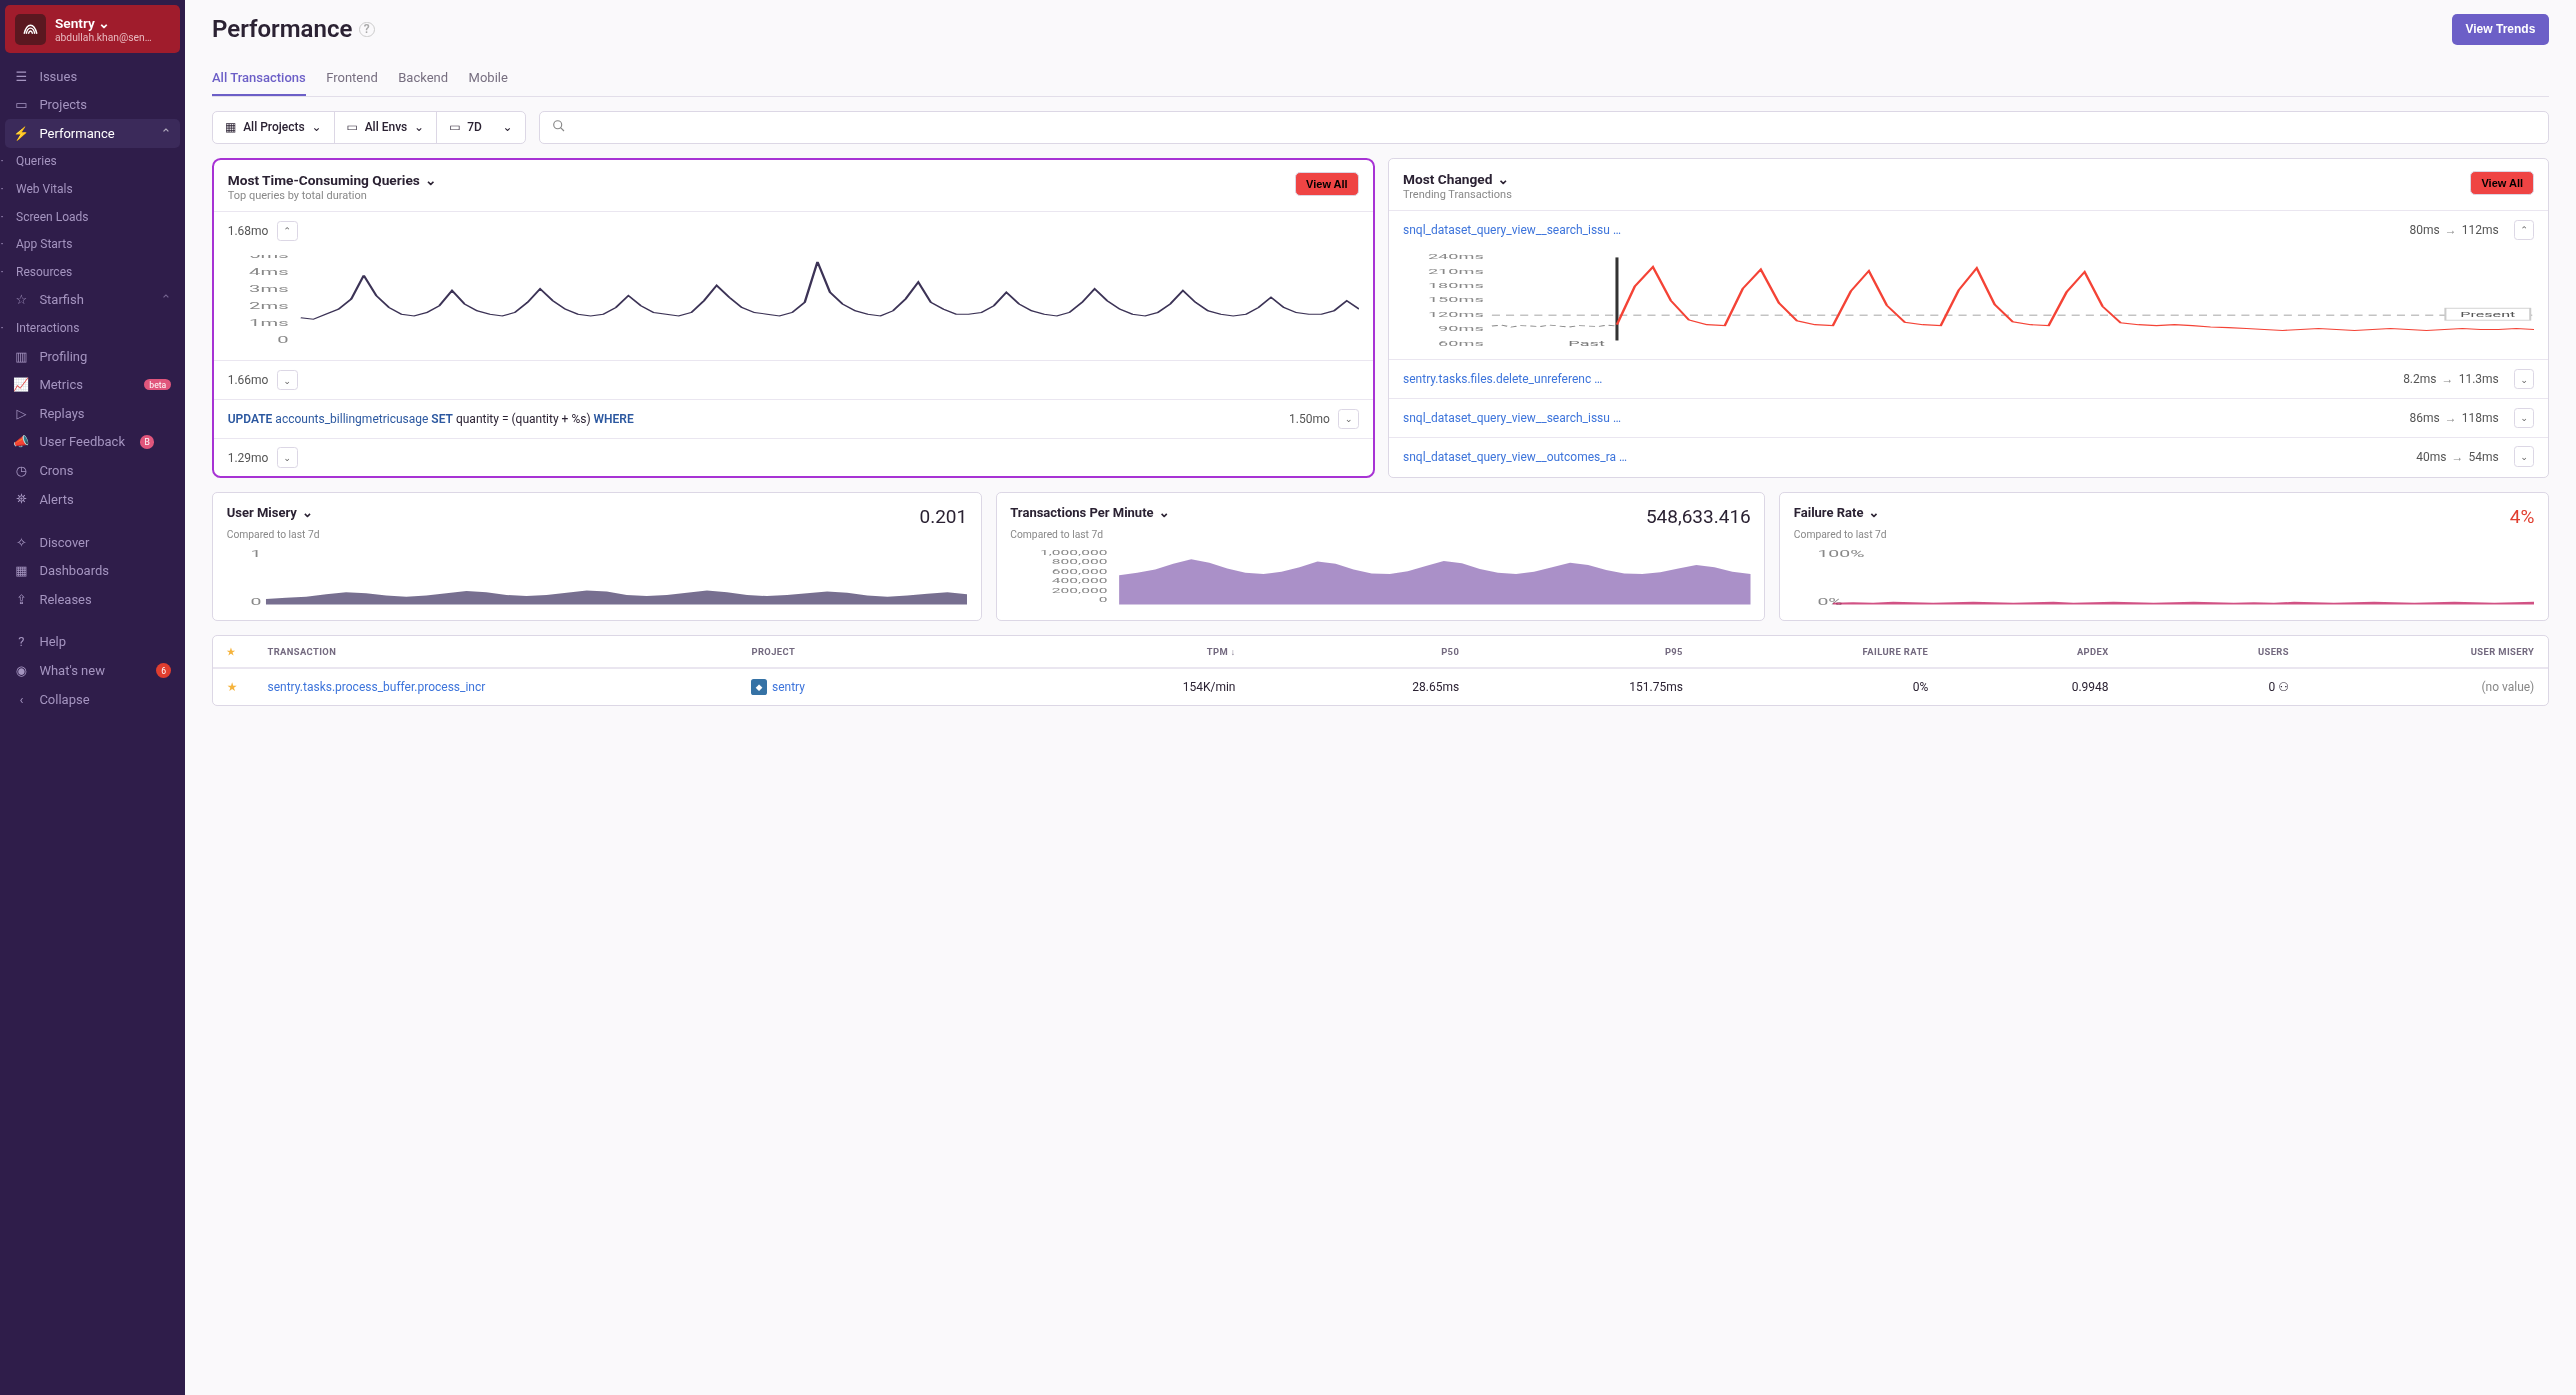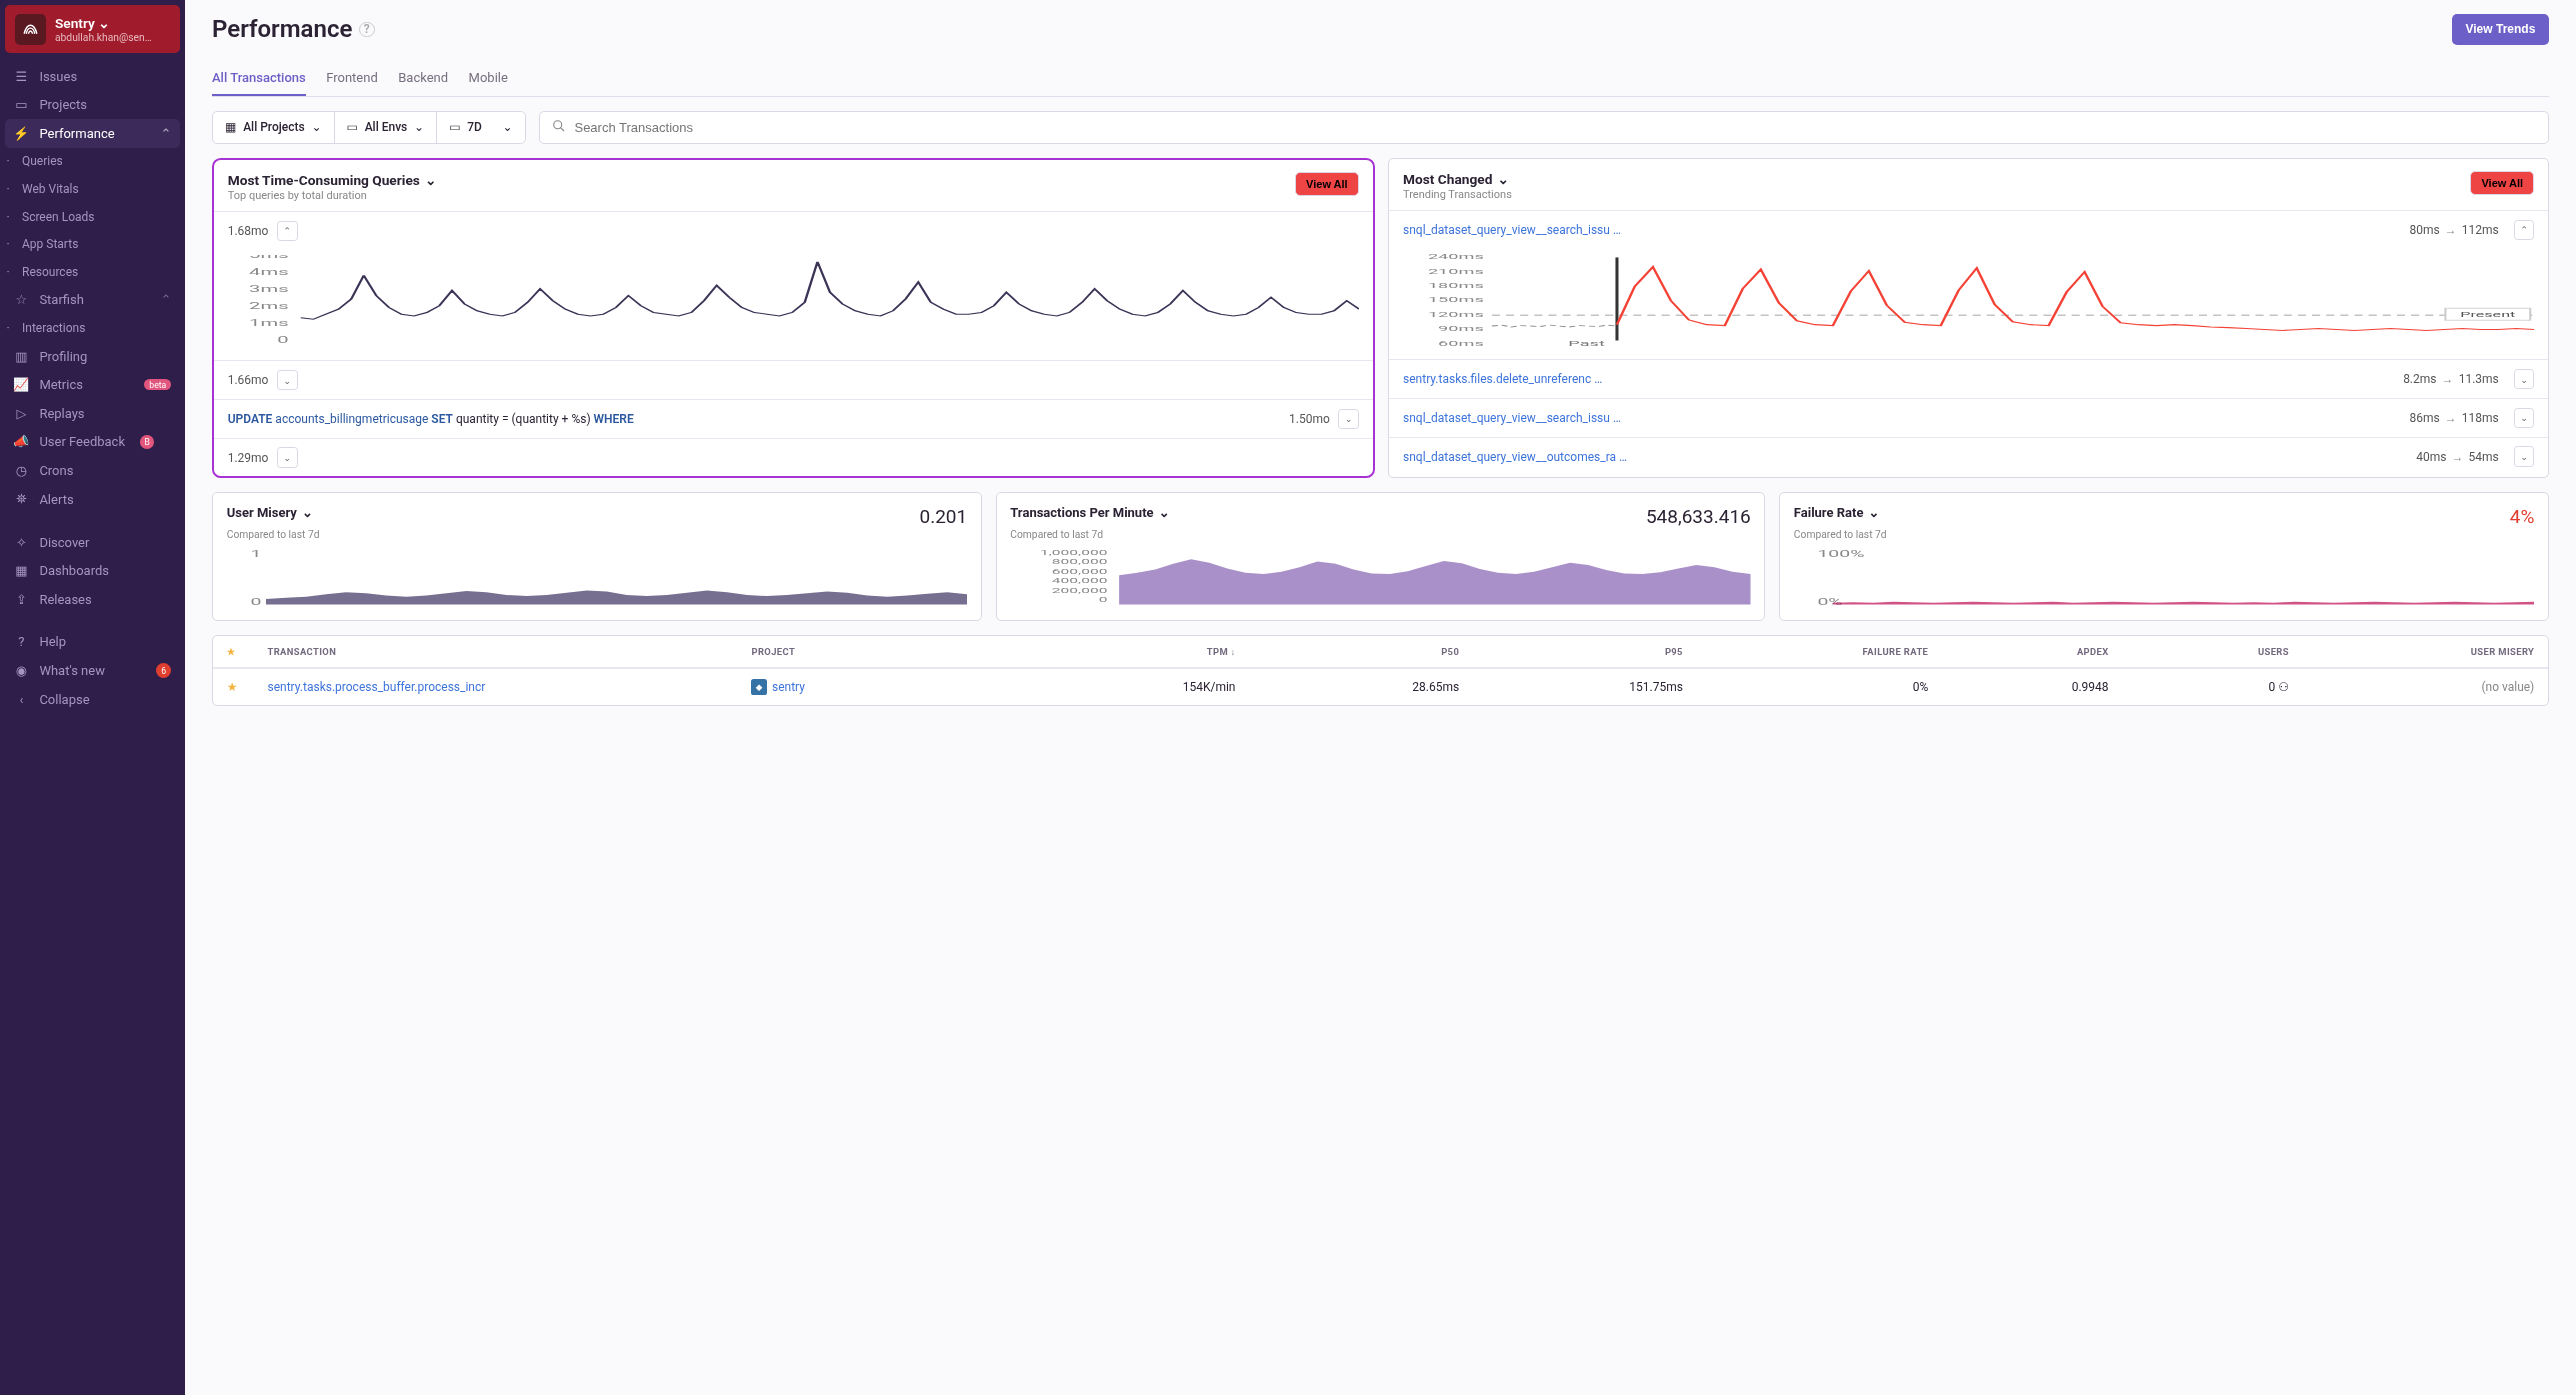--- a/index.html
+++ b/index.html
@@ -10,21 +10,21 @@
 .sidebar { width: 185px; background: #2f1d4a; color: #c5bad9; display: flex; flex-direction: column; flex-shrink: 0; }
 .org-header { background: #a01c2c; padding: 8.6px 10.3px; display: flex; align-items: center; gap: 8.6px; margin: 5.1px; border-radius: 5.1px; }
 .org-logo { width: 31px; height: 31px; background: #5a1820; border-radius: 5.1px; display: flex; align-items: center; justify-content: center; color: #fff; }
 .org-info { flex: 1; overflow: hidden; }
 .org-name { color: #fff; font-weight: 600; font-size: 13.7px; display: flex; align-items: center; gap: 3.4px; }
 .org-email { color: #e8b9bf; font-size: 10.3px; white-space: nowrap; overflow: hidden; text-overflow: ellipsis; }
 .nav-list { list-style: none; padding: 3.4px 0; flex: 1; overflow-y: auto; }
 .nav-item { display: flex; align-items: center; gap: 10.3px; padding: 6.8px 13.7px; cursor: pointer; color: #a595c0; font-size: 13px; }
 .nav-item.active { background: #3b2a5a; color: #fff; border-radius: 5.1px; margin: 0 5.1px; padding: 6.8px 8.6px; }
 .nav-icon { width: 15.4px; display: inline-flex; justify-content: center; }
-.nav-sub { padding-left: 22px; font-size: 12px; }
+.nav-sub { padding-left: 16px; font-size: 12px; }
 .nav-sub::before { content: "·"; position: absolute; margin-left: -15.4px; }
 .badge-beta { background: #e1567c; color: #fff; font-size: 8.6px; padding: 0.9px 5.1px; border-radius: 6.8px; margin-left: auto; }
 .badge-count { background: #e03e2f; color: #fff; font-size: 8.6px; width: 15.4px; height: 15.4px; border-radius: 50%; display: inline-flex; align-items: center; justify-content: center; margin-left: auto; }
 .badge-b { background: #e1567c; color: #fff; font-size: 8.6px; width: 13.7px; height: 13.7px; border-radius: 50%; display: inline-flex; align-items: center; justify-content: center; margin-left: 5.1px; }
 .chev { margin-left: auto; opacity: 0.6; }
 
 
 .main { flex: 1; overflow-y: auto; display: flex; flex-direction: column; }
 .page-header { padding: 13.7px 27px 0; background: #faf9fb; }
 .page-title-row { display: flex; justify-content: space-between; align-items: center; }
@@ -240,21 +240,20 @@
           <span style="margin-left:13.7px">⌄</span>
         </div>
       </div>
       <div class="search-box">
         <span style="color:#888">
           <svg width="13.7" height="13.7" viewBox="0 0 24 24" fill="none" stroke="currentColor" stroke-width="2">
               <circle cx="10" cy="10" r="7"></circle>
               <line x1="21" y1="21" x2="15" y2="15"></line>
             </svg>
         </span>
-        <input type="text" placeholder="Search Transactions" style="">
       </div>
     </div>
 
     <div class="widgets-top">
 
       <div class="widget highlight">
         <div class="widget-header">
           <div class="widget-title-wrap">
             <div class="widget-title">
               <span>Most Time-Consuming Queries</span>

